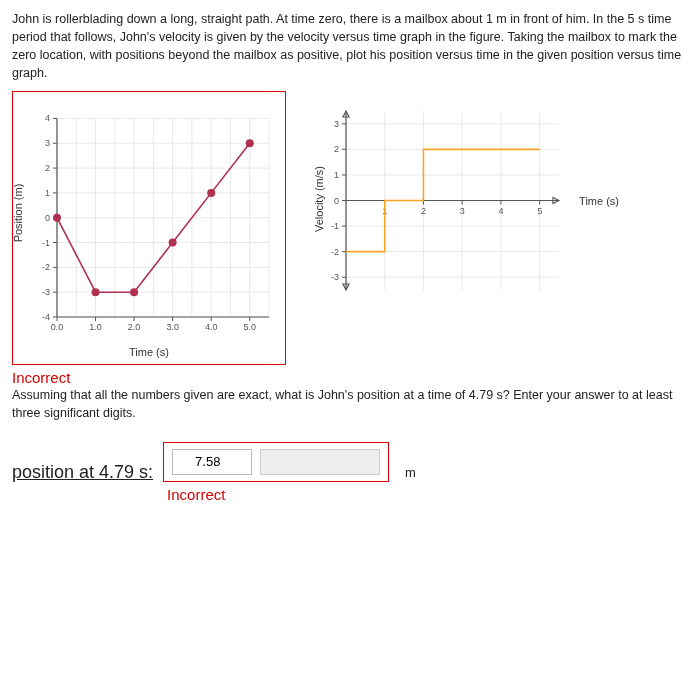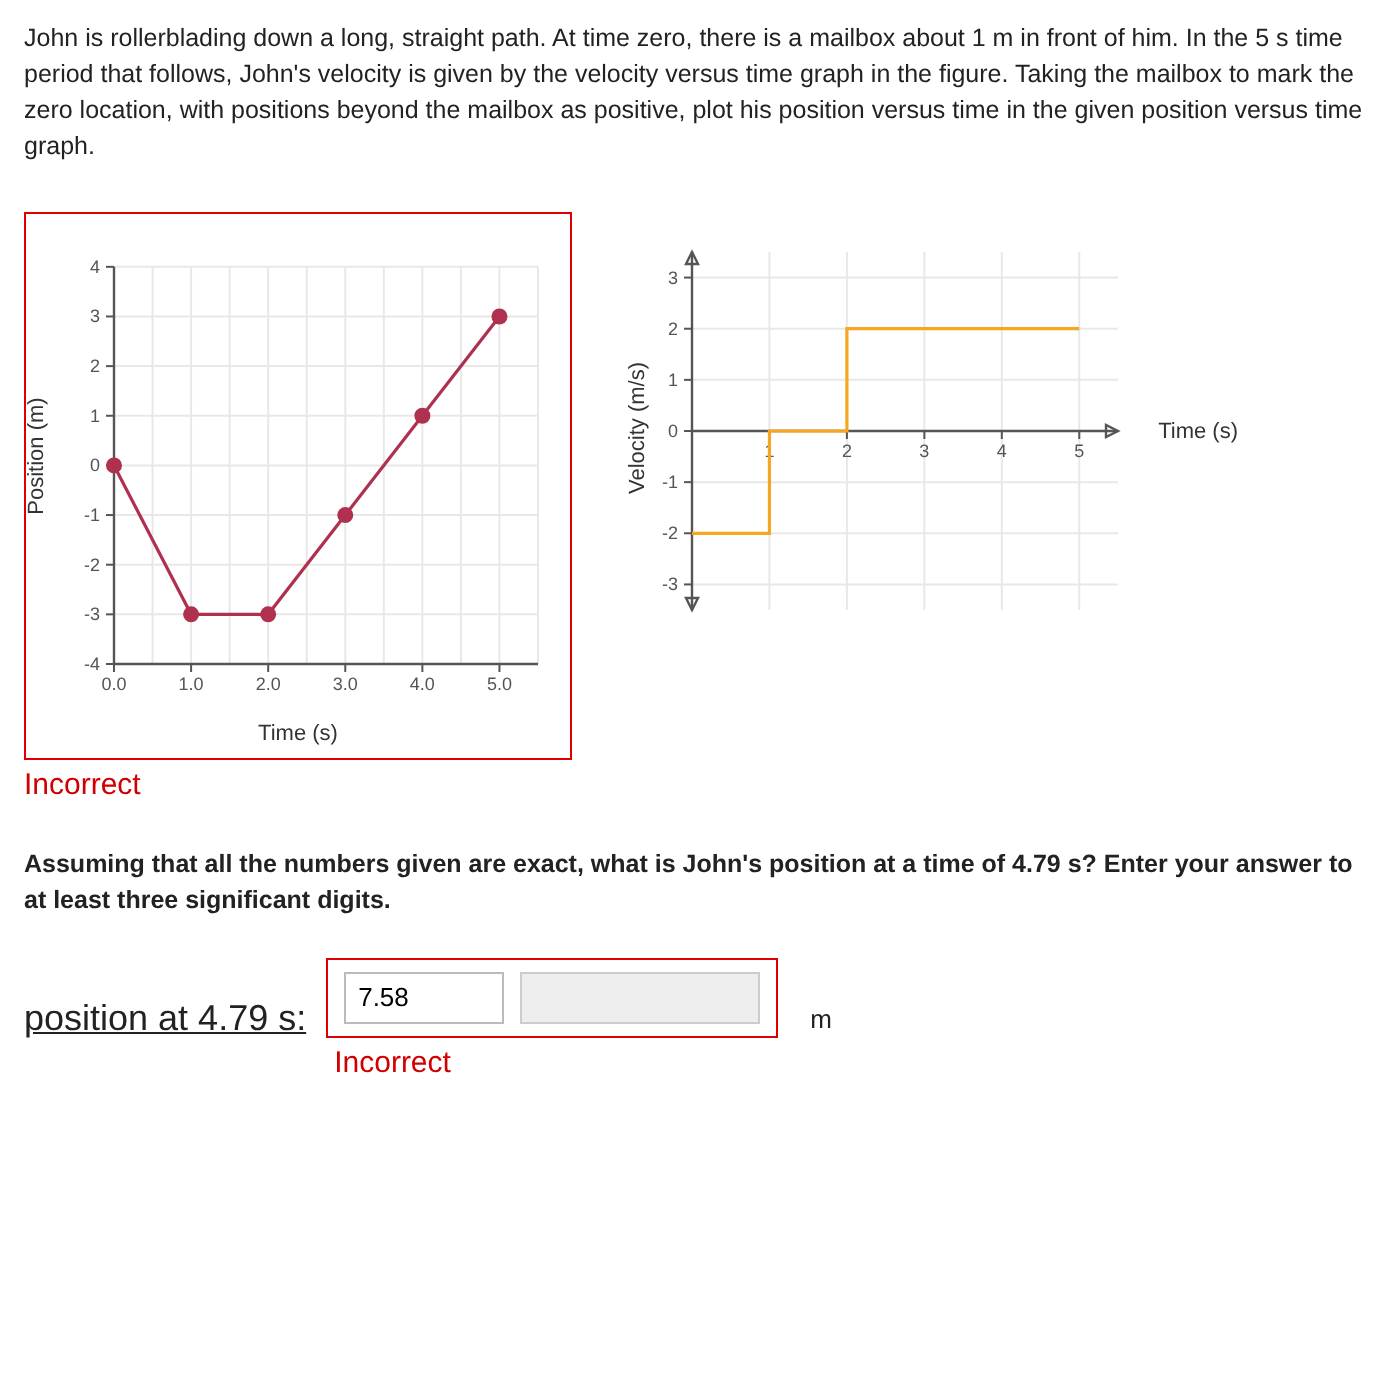--- a/index.html
+++ b/index.html
@@ -5,48 +5,48 @@
   * { box-sizing: border-box; }
   body {
     margin: 0;
     padding: 10px 12px;
     font-family: Arial, sans-serif;
     font-size: 12.5px;
     color: #222;
     width: 700px;
     background: #fff;
   }
-  .problem-text { line-height: 1.45; margin-bottom: 23px; }
+  .problem-text { line-height: 1.45; margin-bottom: 8px; }
   .charts-row { display: flex; gap: 30px; align-items: flex-start; }
   .plot-container { position: relative; }
   .plot-border-red { border: 1px solid #e00000; padding: 6px; }
   .axis-label-y {
     position: absolute;
     transform: rotate(-90deg);
     transform-origin: center;
     font-size: 11px;
     color: #333;
   }
   .axis-label-x { font-size: 11px; color: #333; text-align: center; }
   .axis-label-right {
     position: absolute;
     font-size: 11px;
     color: #333;
   }
   .incorrect { color: #d00000; font-size: 15px; margin-top: 4px; }
-  .followup { margin-top: 22px; line-height: 1.45; font-weight: bold; }
+  .followup { line-height: 1.45; }
   .answer-row { display: flex; align-items: center; gap: 10px; margin-top: 20px; }
   .answer-label { font-size: 18px; text-decoration: underline; }
   .answer-box-wrap { border: 1px solid #e00000; padding: 6px 8px; display: flex; align-items: center; gap: 8px; }
   .answer-input {
     width: 80px; height: 26px;
     border: 1px solid #bbb;
     background: #fff;
     font-size: 13px;
-    padding: 2px 6px;
+    padding: 2px 22px;
   }
   .answer-bar {
     width: 120px; height: 26px;
     background: #eee;
     border: 1px solid #ccc;
   }
   .unit { font-size: 13px; margin-left: 6px; }
   svg .grid line { stroke: #e8e8e8; stroke-width: 1; }
   svg .axis line, svg .axis path { stroke: #555; stroke-width: 1.2; fill: none; }
   svg .tick text { font-size: 9px; fill: #555; }

